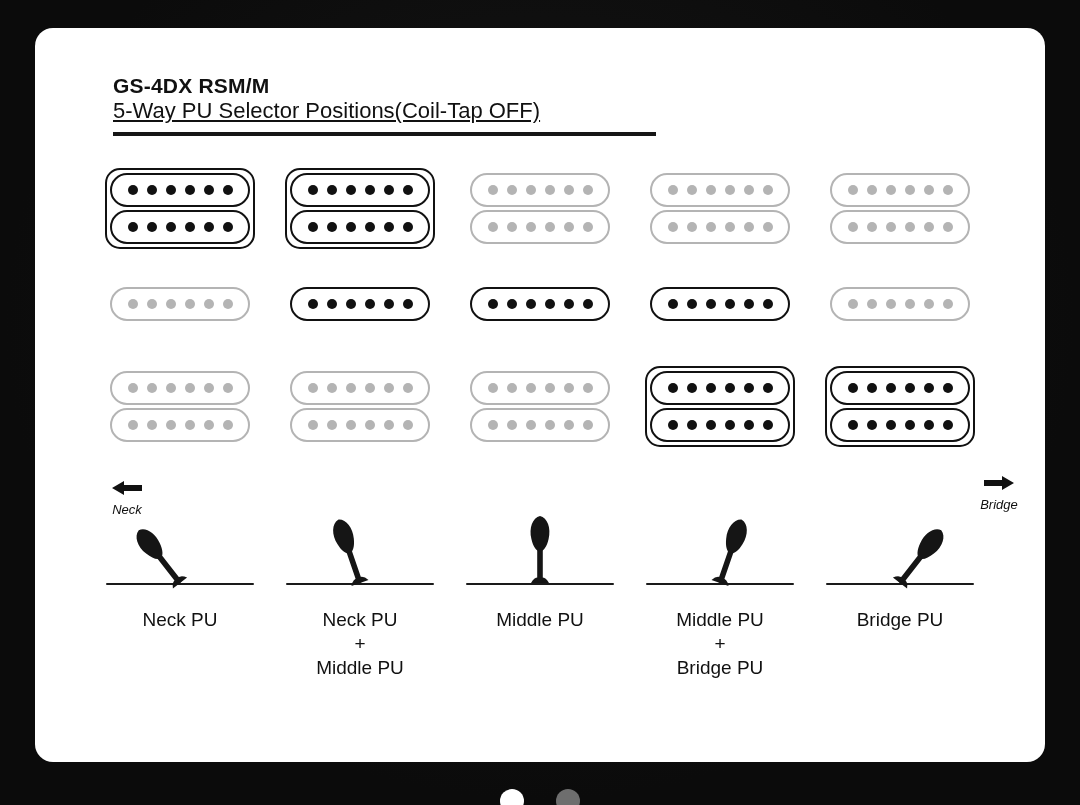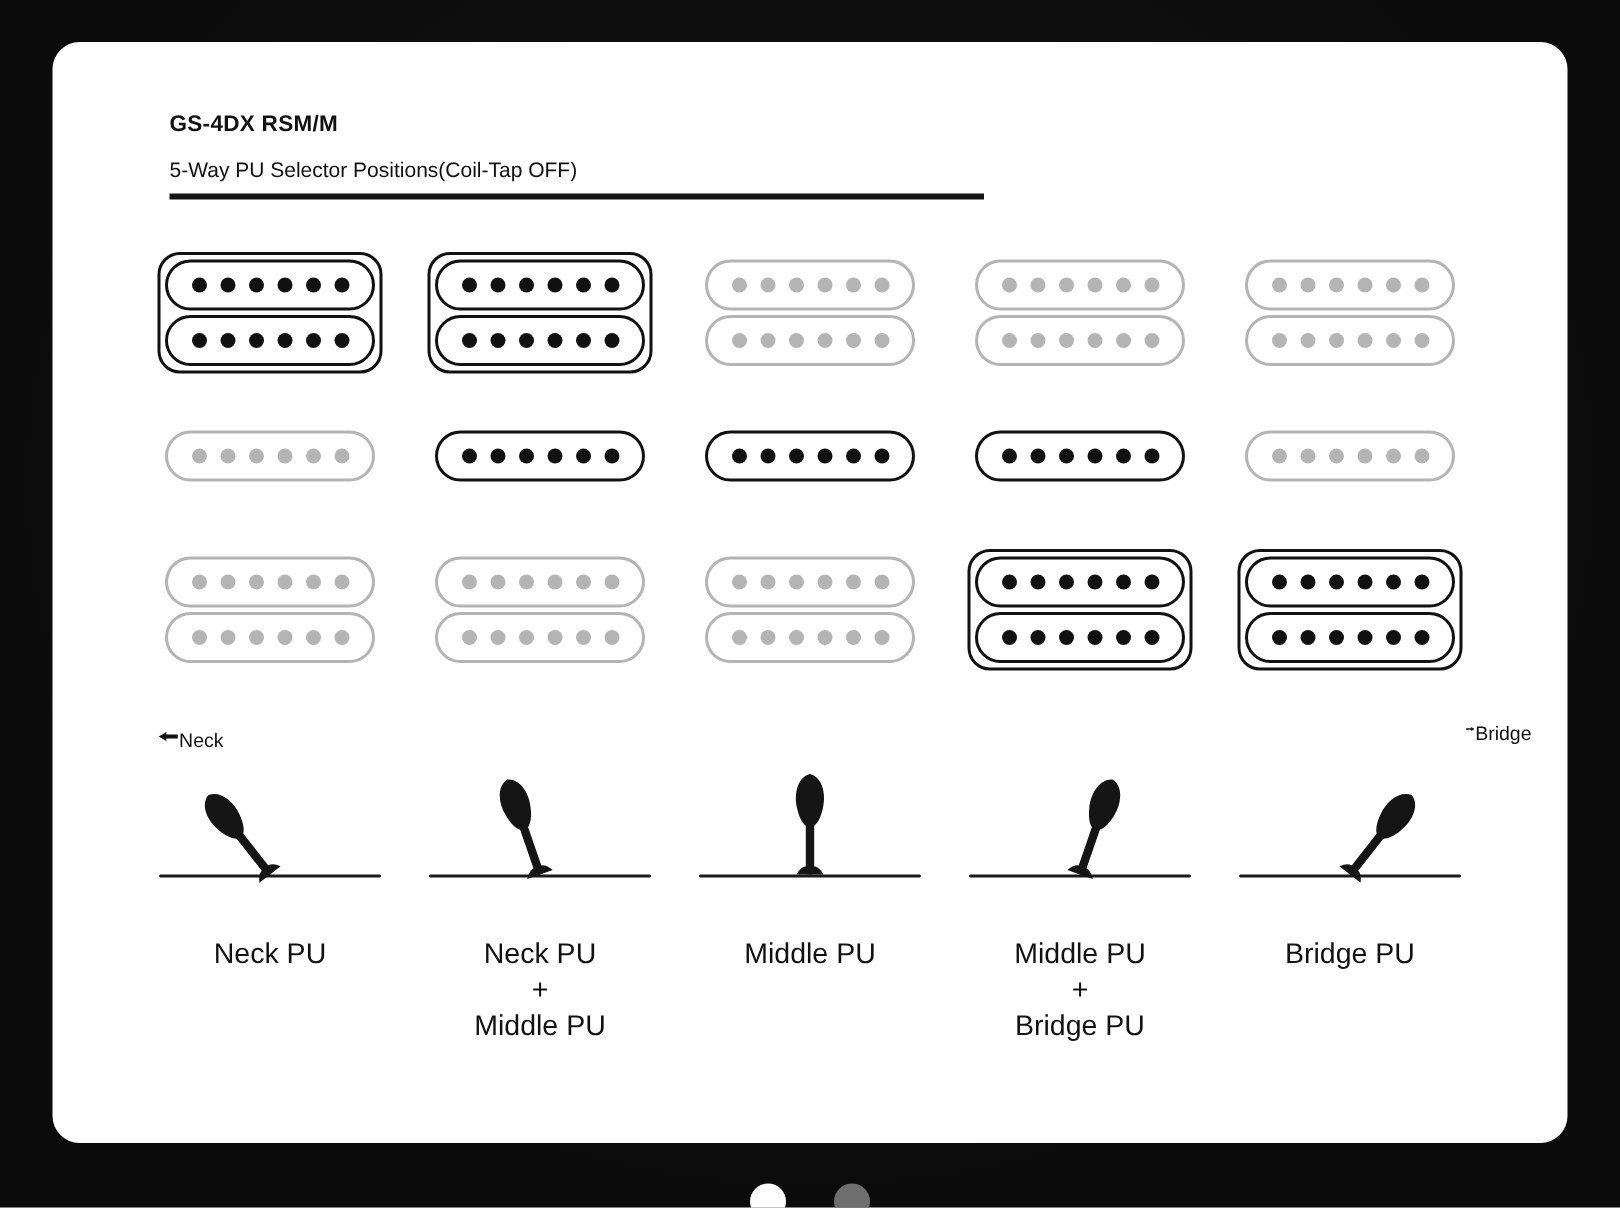--- a/index.html
+++ b/index.html
@@ -16,22 +16,22 @@
     overflow:hidden;
     background:radial-gradient(ellipse at 50% 40%, #161616 0%, var(--page-bg) 70%);
     font-family:"Liberation Sans",sans-serif;
     color:var(--text);
   }
   .card{
     position:absolute;left:35px;top:28px;width:1010px;height:734px;
     background:var(--card-bg);border-radius:18px;
   }
   .header{position:absolute;left:78px;top:46px;}
-  .title{font-size:15px;font-weight:700;letter-spacing:.2px;color:var(--text);}
-  .subtitle{font-size:14px;margin-top:14px;color:var(--text);}
+  .title{font-size:21px;font-weight:700;letter-spacing:.2px;color:var(--text);}
+  .subtitle{font-size:22px;margin-top:0;color:var(--text);text-decoration:underline;}
   .rule{width:543px;height:4px;background:#161616;margin-top:8px;}
 
   .grid{
     position:absolute;left:55px;top:140px;
     display:grid;grid-template-columns:repeat(5,180px);
   }
   .col{display:flex;flex-direction:column;align-items:center;}
 
   
   .coil{
@@ -46,24 +46,24 @@
   .humbucker.active{border-color:var(--active);}
   .humbucker.active .coil{border-color:var(--active);}
   .humbucker.active .pole{background:var(--active);}
   .single{display:flex;}
   .single.active .coil{border-color:var(--active);}
   .single.active .pole{background:var(--active);}
 
   .row2{margin-top:38px;}
   .row3{margin-top:45px;}
   .lever-wrap{margin-top:66px;height:80px;}
-  .pos-label{margin-top:32px;text-align:center;font-size:19px;line-height:24px;color:var(--text);}
+  .pos-label{margin-top:15px;text-align:center;font-size:19px;line-height:24px;color:var(--text);}
 
   
-  .dir-arrow{position:absolute;display:flex;flex-direction:row;align-items:center;width:44px;}
+  .dir-arrow{position:absolute;display:flex;flex-direction:column;align-items:center;width:44px;font-style:italic;}
   .dir-arrow.left{left:70px;top:452px;}
   .dir-arrow.right{left:905px;top:447px;margin-left:37px;}
   .dir-arrow .lbl{font-size:13px;margin-top:6px;color:var(--text);}
 
   
   .carousel{position:absolute;left:500px;top:789px;display:flex;gap:32px;}
   .car-dot{width:24px;height:24px;border-radius:50%;}
 </style>
 </head>
 <body>

